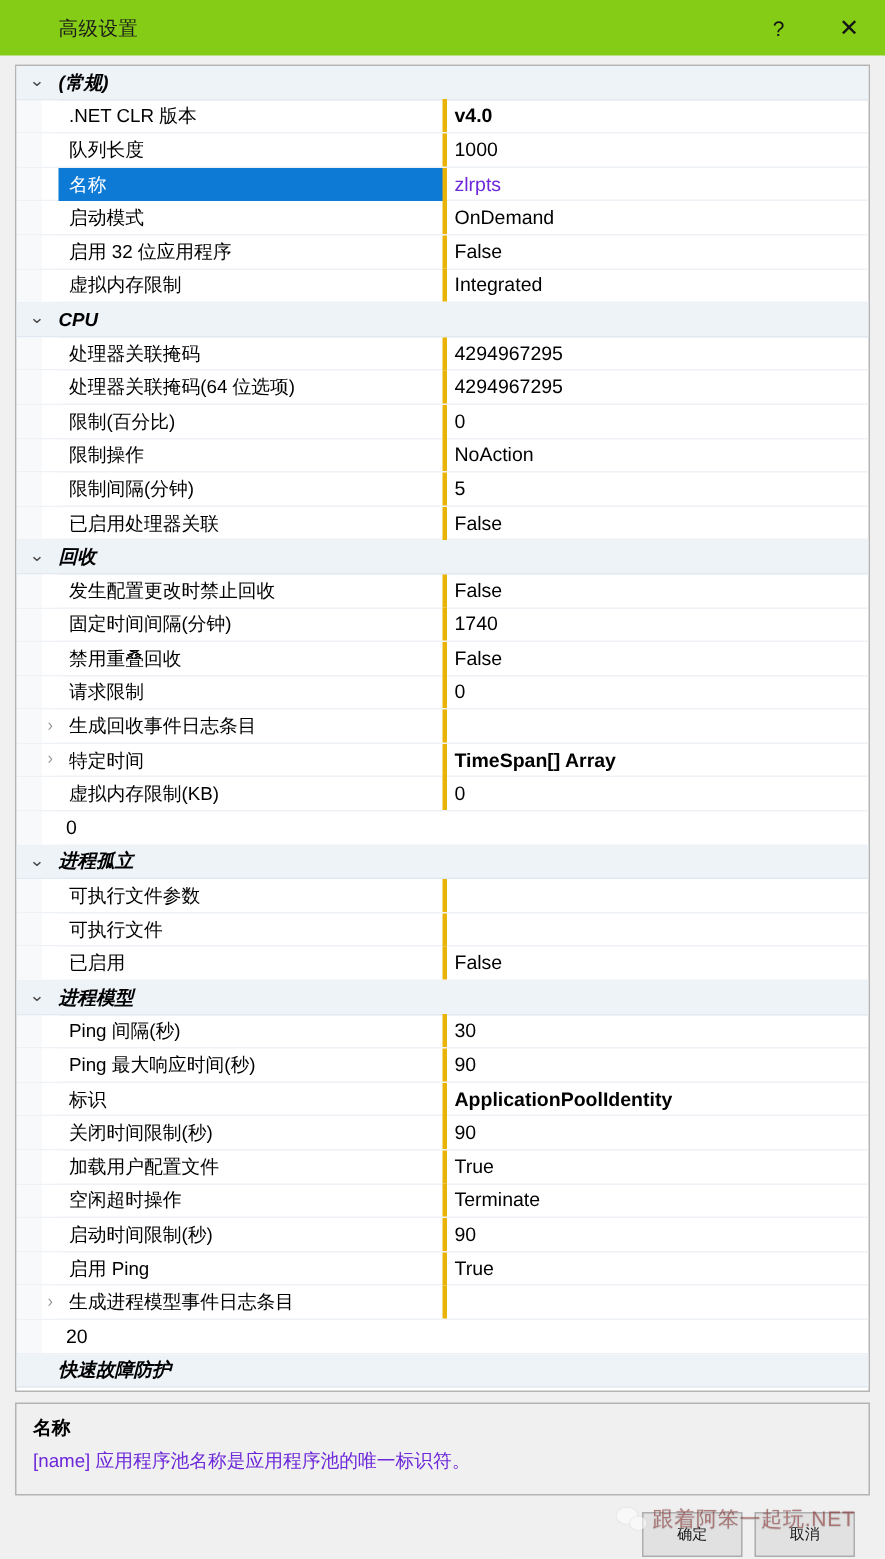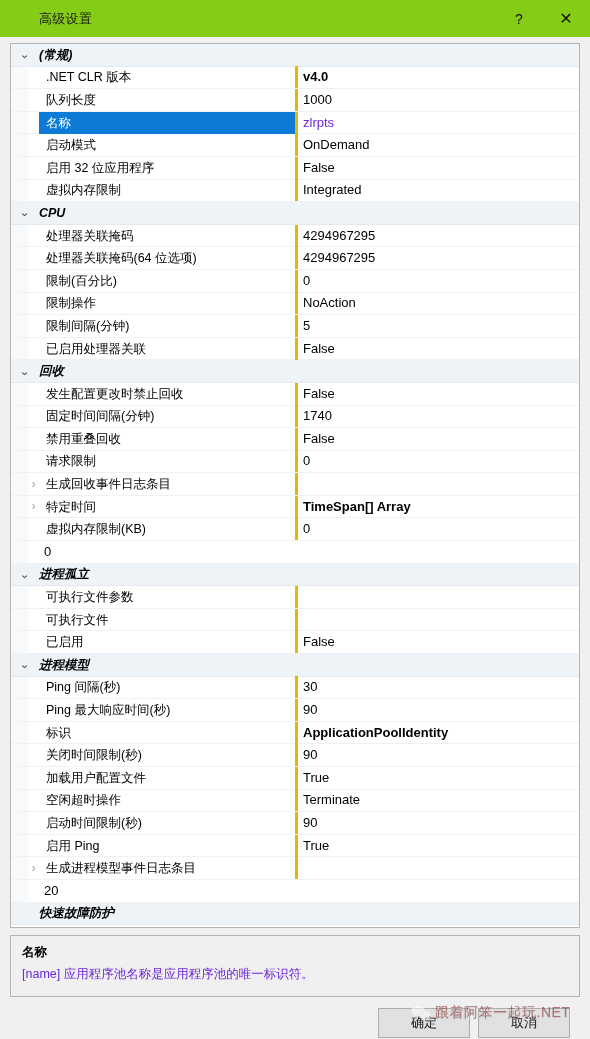--- a/index.html
+++ b/index.html
@@ -191,25 +191,25 @@
 
   
   .btn-row {
     margin-top: 11px;
     display: flex;
     justify-content: flex-end;
     gap: 8px;
     padding-right: 10px;
   }
   .btn {
-    width: 92px;
+    width: 67px;
     height: 30px;
     border: 1px solid #adadad;
     background: #e1e1e1;
-    font-size: 13px;
+    font-size: 10px;
     display: flex;
     align-items: center;
     justify-content: center;
     box-sizing: border-box;
     cursor: default;
     color: #111;
   }
 
   
   .watermark {

